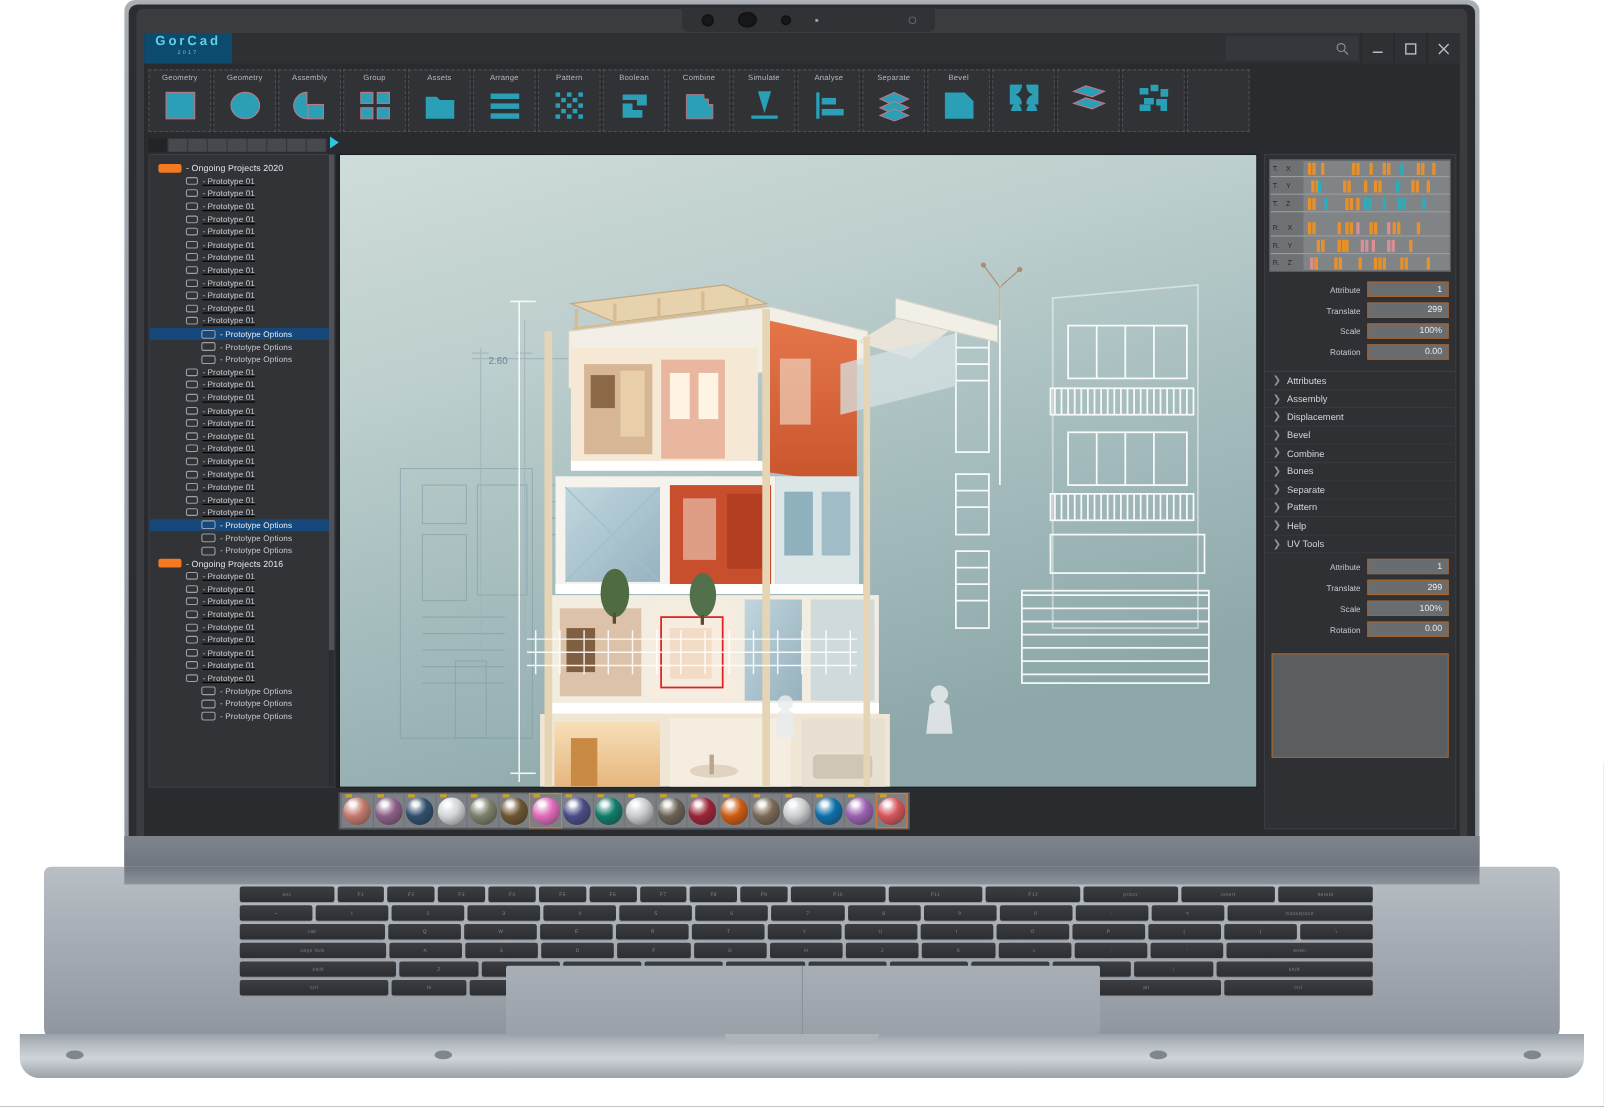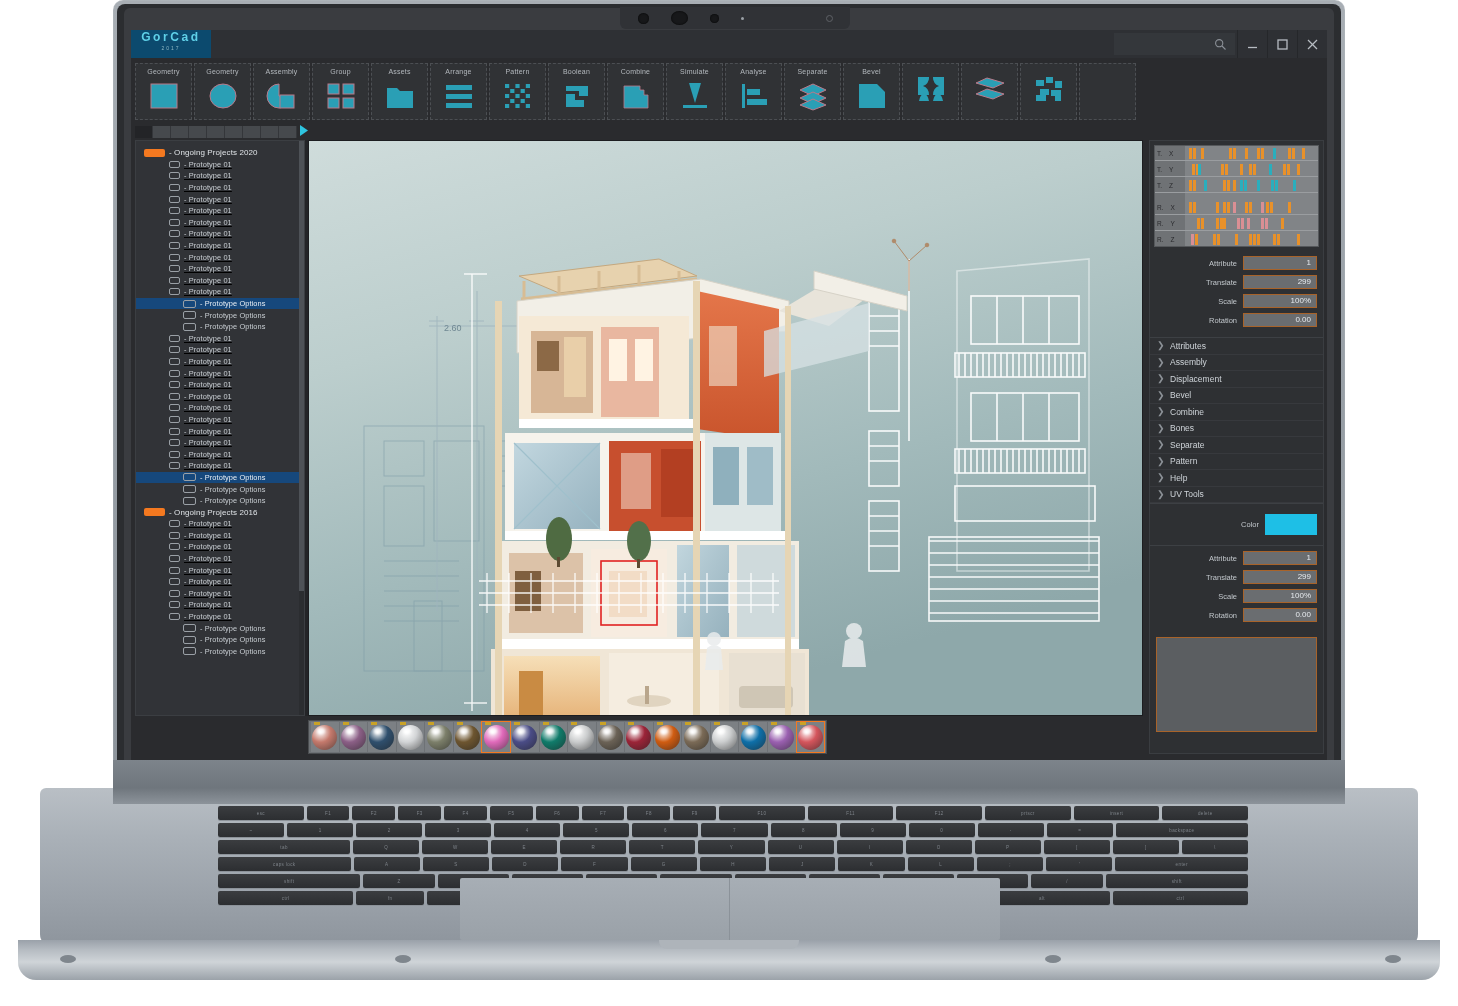--- a/index.html
+++ b/index.html
@@ -1047,24 +1047,20 @@
           <div class="acc-item">
      <span class="acc-caret">❯</span>
      <span class="acc-label">Help</span>
    </div>
           <div class="acc-item">
      <span class="acc-caret">❯</span>
      <span class="acc-label">UV Tools</span>
    </div>
         </div>
 
-      <div class="color-block">
-        <div class="plabel">Color</div>
-        <div class="swatch" id="swatch" style="background: rgb(30, 191, 230);"></div>
-      </div>
 
       <div class="prop-block" id="props-bottom">
           <div class="prow">
        <span class="plabel">Attribute</span>
        <span class="pfield">1</span>
      </div>
           <div class="prow">
        <span class="plabel">Translate</span>
        <span class="pfield">299</span>
      </div>

